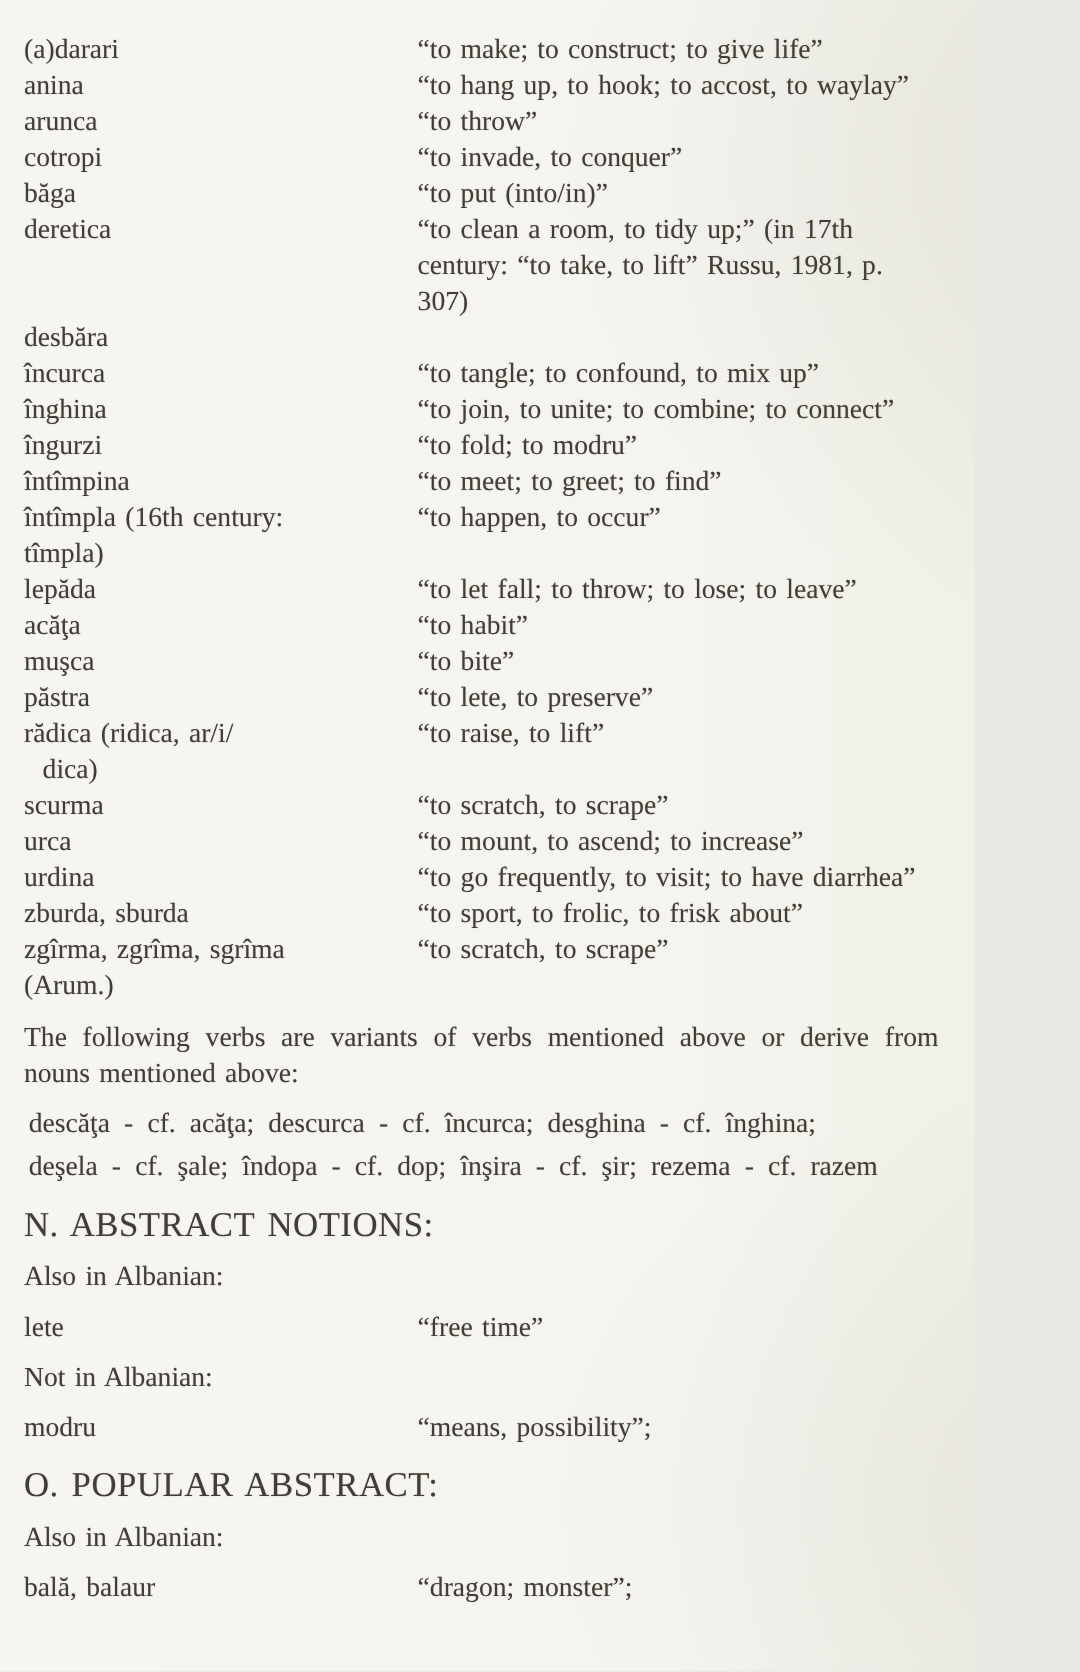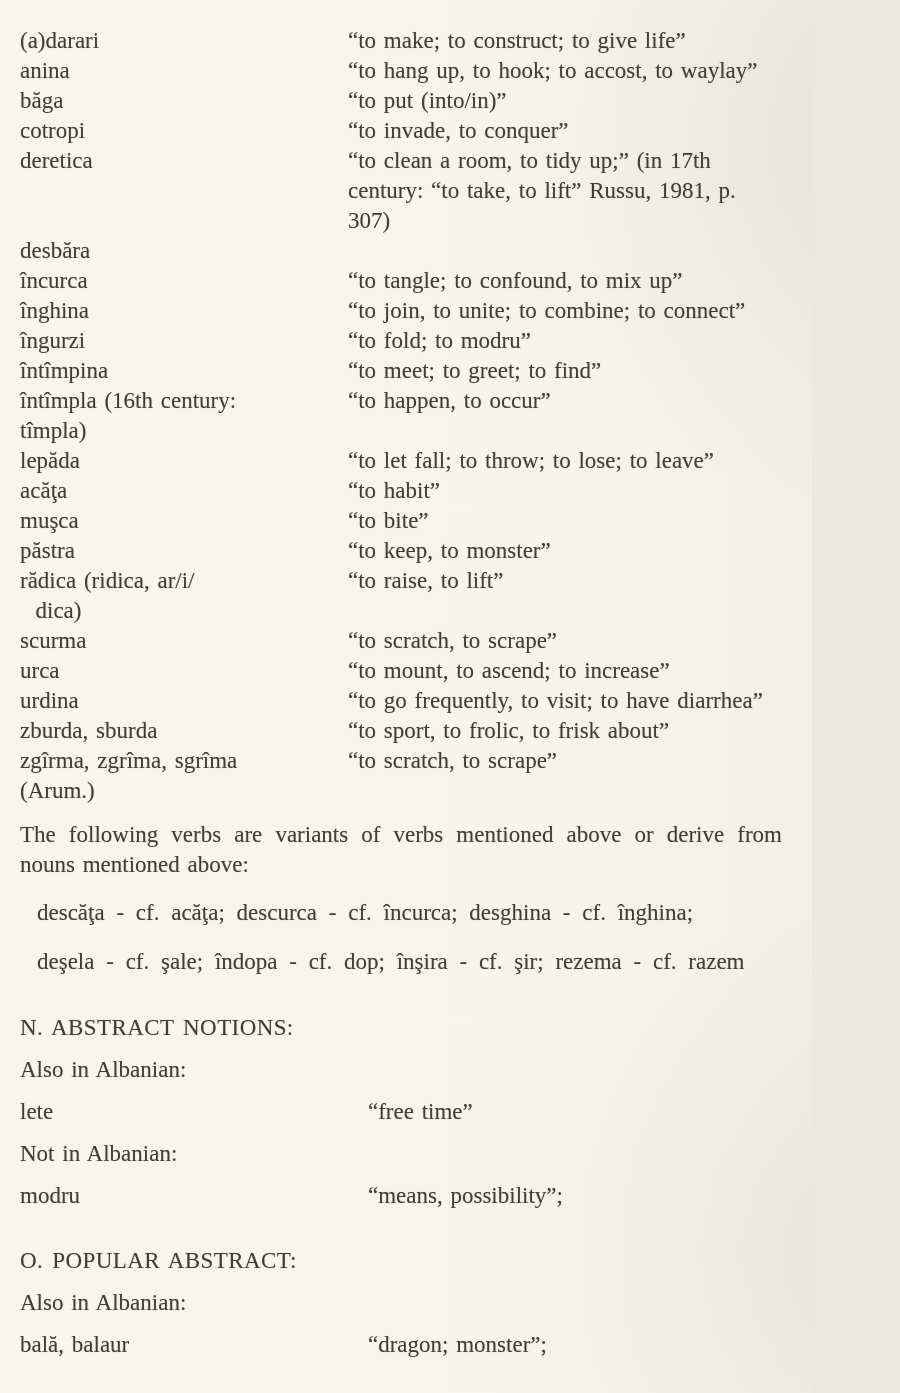--- a/index.html
+++ b/index.html
@@ -22,49 +22,53 @@
     font-size:23px;
     line-height:30px;
     word-spacing:2px;
     text-shadow:0 0 1px rgba(70,64,56,0.30);
   }
   .glossary .row{display:flex;align-items:flex-start;}
   .row .term{flex:0 0 328px;white-space:pre-wrap;}
   .row .def{flex:1 1 auto;white-space:pre-wrap;max-width:522px;}
   .intro{margin:14px 0 0;text-align:justify;max-width:850px;font-family:Liberation Serif, serif;}
   .variant-lines{margin-top:10px;}
-  .variant-lines p{margin:17px;line-height:32px;word-spacing:6px;}
+  .variant-lines p{margin:4px;line-height:32px;word-spacing:6px;}
   h2{
-    font-size:23px;font-weight:normal;letter-spacing:0.4px;
-    margin:34px 0 0;line-height:31px;word-spacing:3px;
+    font-size:29px;font-weight:normal;letter-spacing:0.4px;
+    margin:18px 0 0;line-height:31px;word-spacing:3px;
   }
   .chapter p.label{margin:11px 0 0;line-height:31px;}
-  .chapter .row{margin:11px 0 0;line-height:31px;display:flex;gap:20px;}
+  .chapter .row{margin:11px 0 0;line-height:31px;display:flex;}
 </style>
 </head>
 <body>
 
 <div class="page">
 
   <div class="glossary" id="glossary">
       <div class="row">
         <div class="term">(a)darari</div>
         <div class="def">“to make; to construct; to give life”</div>
       </div>
       <div class="row">
         <div class="term">anina</div>
         <div class="def">“to hang up, to hook; to accost, to waylay”</div>
       </div>
       <div class="row">
-        <div class="term">băga</div>
-        <div class="def">“to put (into/in)”</div>
+        <div class="term">arunca</div>
+        <div class="def">“to throw”</div>
       </div>
       <div class="row">
         <div class="term">cotropi</div>
         <div class="def">“to invade, to conquer”</div>
+      </div>
+      <div class="row">
+        <div class="term">băga</div>
+        <div class="def">“to put (into/in)”</div>
       </div>
       <div class="row">
         <div class="term">deretica</div>
         <div class="def">“to clean a room, to tidy up;” (in 17th
 century: “to take, to lift” Russu, 1981, p.
 307)</div>
       </div>
       <div class="row">
         <div class="term">desbăra</div>
       </div>
@@ -96,21 +100,21 @@
       <div class="row">
         <div class="term">acăţa</div>
         <div class="def">“to habit”</div>
       </div>
       <div class="row">
         <div class="term">muşca</div>
         <div class="def">“to bite”</div>
       </div>
       <div class="row">
         <div class="term">păstra</div>
-        <div class="def">“to keep, to monster”</div>
+        <div class="def">“to lete, to preserve”</div>
       </div>
       <div class="row">
         <div class="term">rădica (ridica, ar/i/
   dica)</div>
         <div class="def">“to raise, to lift”</div>
       </div>
       <div class="row">
         <div class="term">scurma</div>
         <div class="def">“to scratch, to scrape”</div>
       </div>

